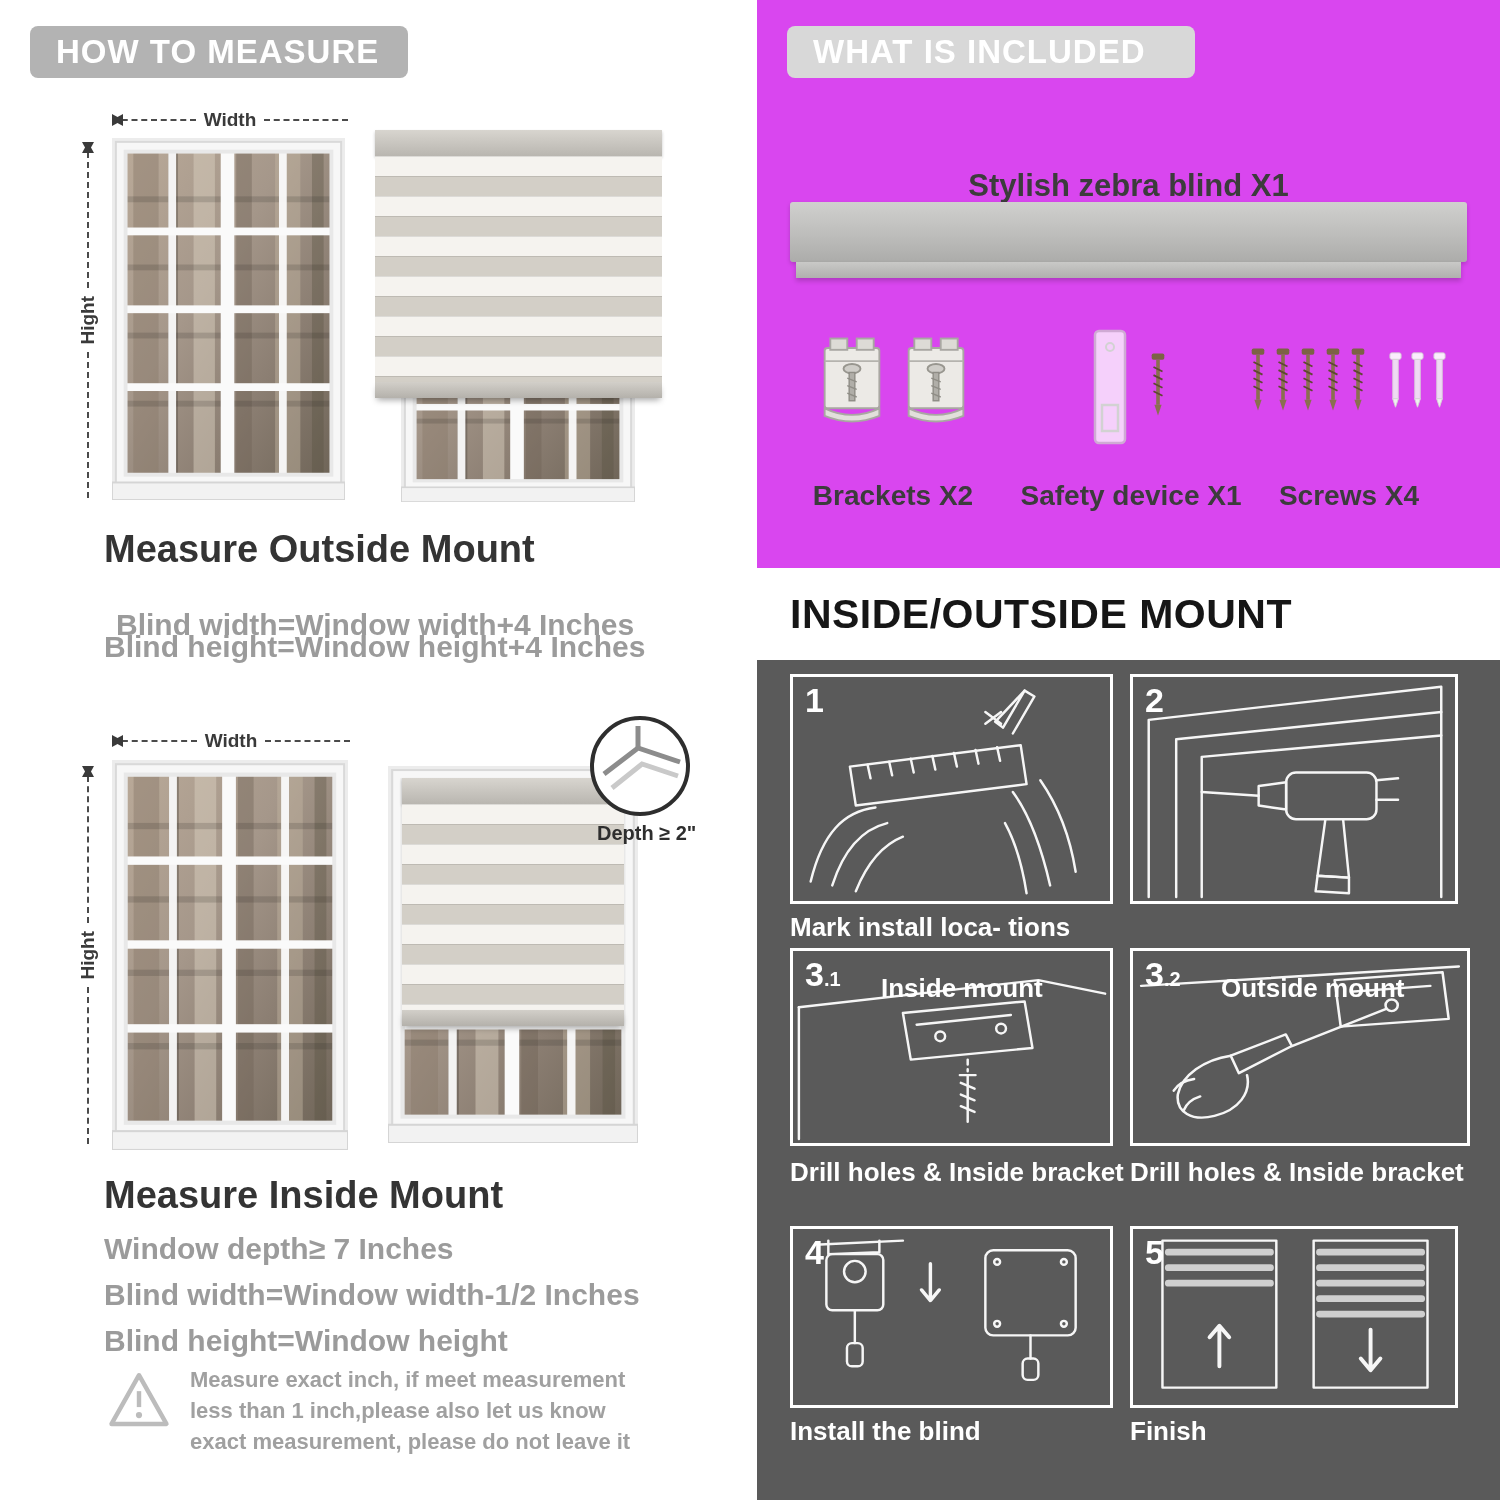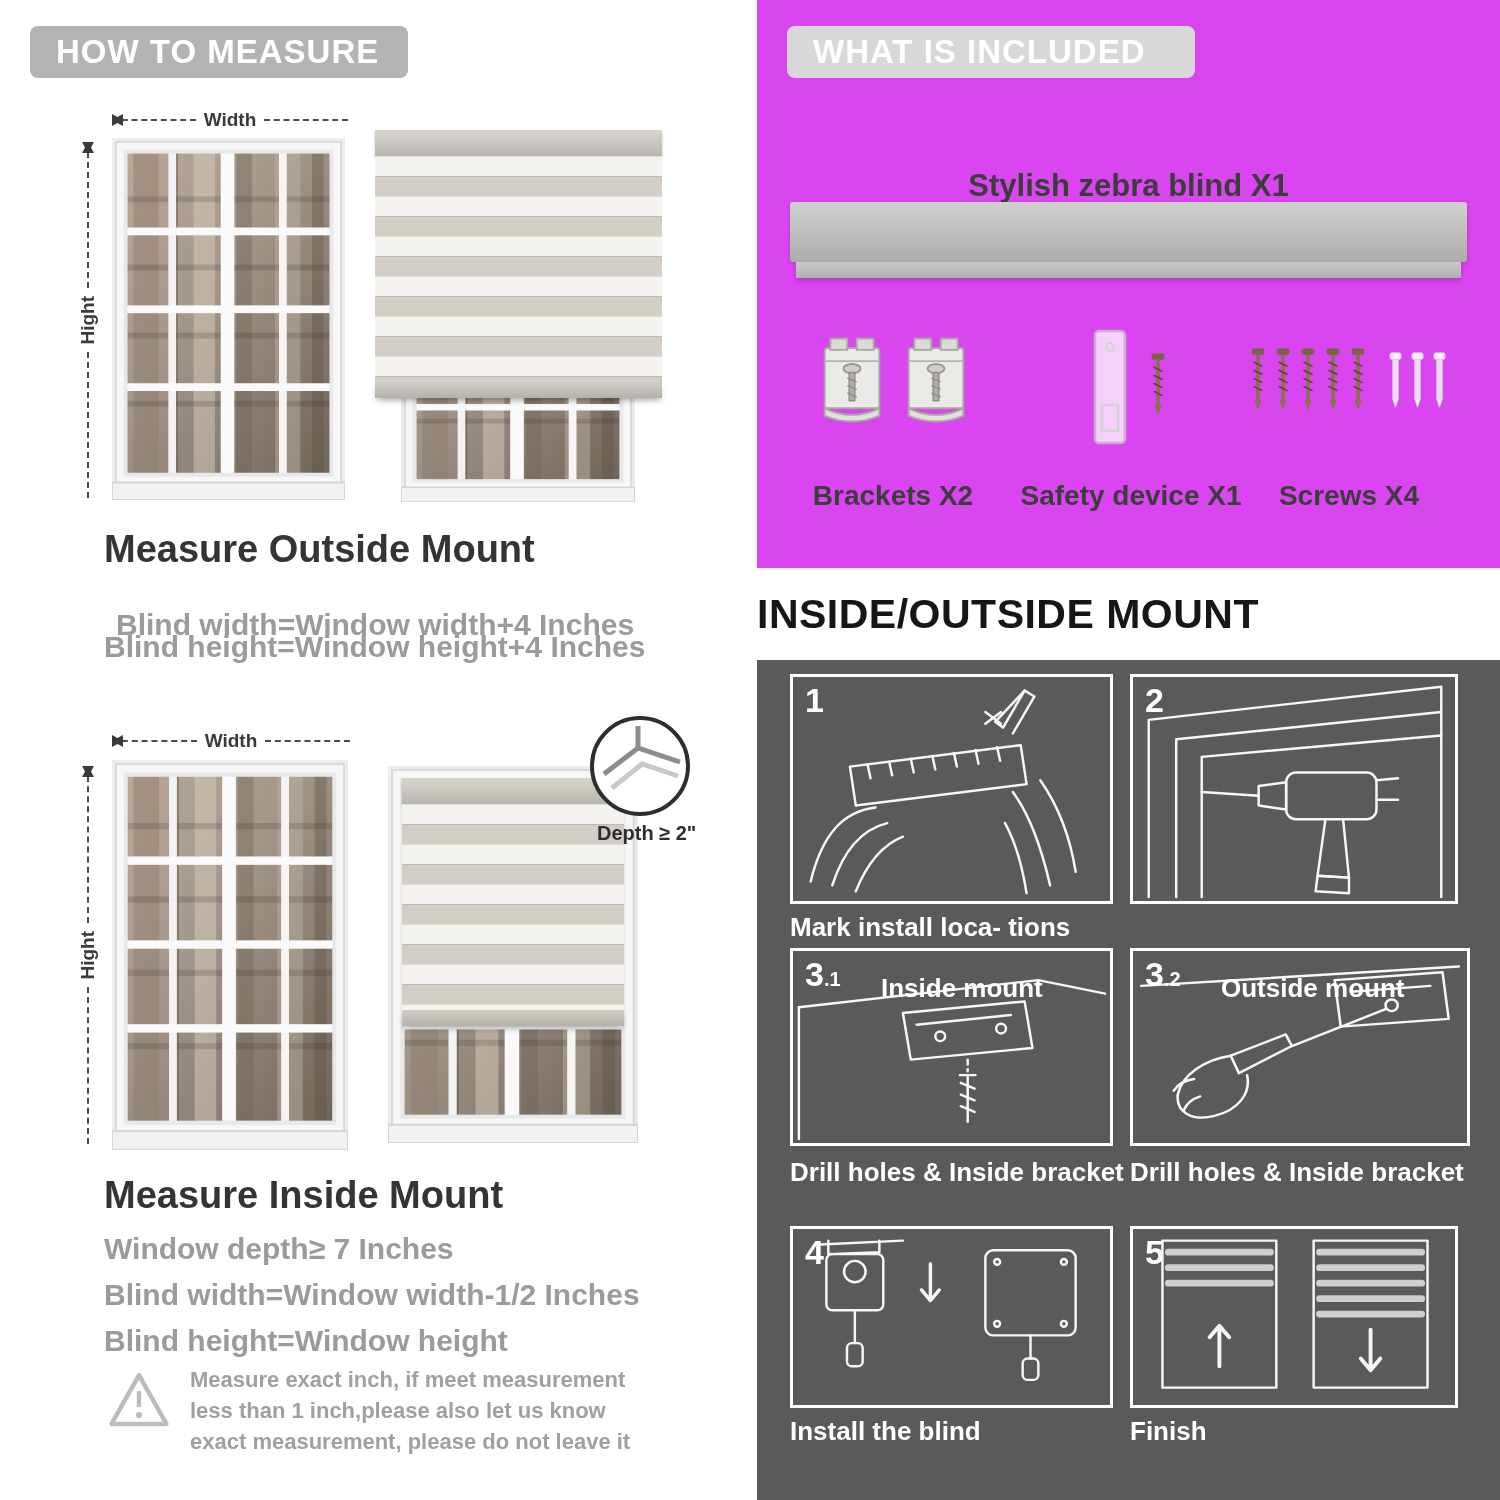--- a/index.html
+++ b/index.html
@@ -77,21 +77,21 @@
   .safety-group .screw{width:18px;height:86px;margin-top:14px;}
   .screws-group{position:absolute;left:492px;top:344px;display:flex;gap:7px;align-items:flex-start;}
   .screws-group .screw{width:18px;height:72px;}
   .screws-group .anchor{width:15px;height:62px;margin-top:5px;}
   .screws-group .anchor.first{margin-left:14px;}
   .inc-label{position:absolute;top:480px;transform:translateX(-50%);font-size:28px;font-weight:bold;color:#3c3c3c;white-space:nowrap;}
   .lab1{left:136px;} .lab2{left:374px;} .lab3{left:592px;}
 
   
   .right-title{position:absolute;left:757px;top:568px;width:743px;height:92px;background:#ffffff;display:flex;align-items:center;}
-  .right-title h2{font-size:41px;font-weight:bold;color:#161616;letter-spacing:.5px;}
+  .right-title h2{margin-left:33px;font-size:41px;font-weight:bold;color:#161616;letter-spacing:.5px;}
 
   
   .right-dark{position:absolute;left:757px;top:660px;width:743px;height:840px;background:#5a5a5a;}
   .panel{position:absolute;border:3px solid #ffffff;}
   .p1{left:33px;top:14px;width:323px;height:230px;}
   .p2{left:373px;top:14px;width:328px;height:230px;}
   .p3{left:33px;top:288px;width:323px;height:198px;}
   .p4{left:373px;top:288px;width:340px;height:198px;}
   .p5{left:33px;top:566px;width:323px;height:182px;}
   .p6{left:373px;top:566px;width:328px;height:182px;}

